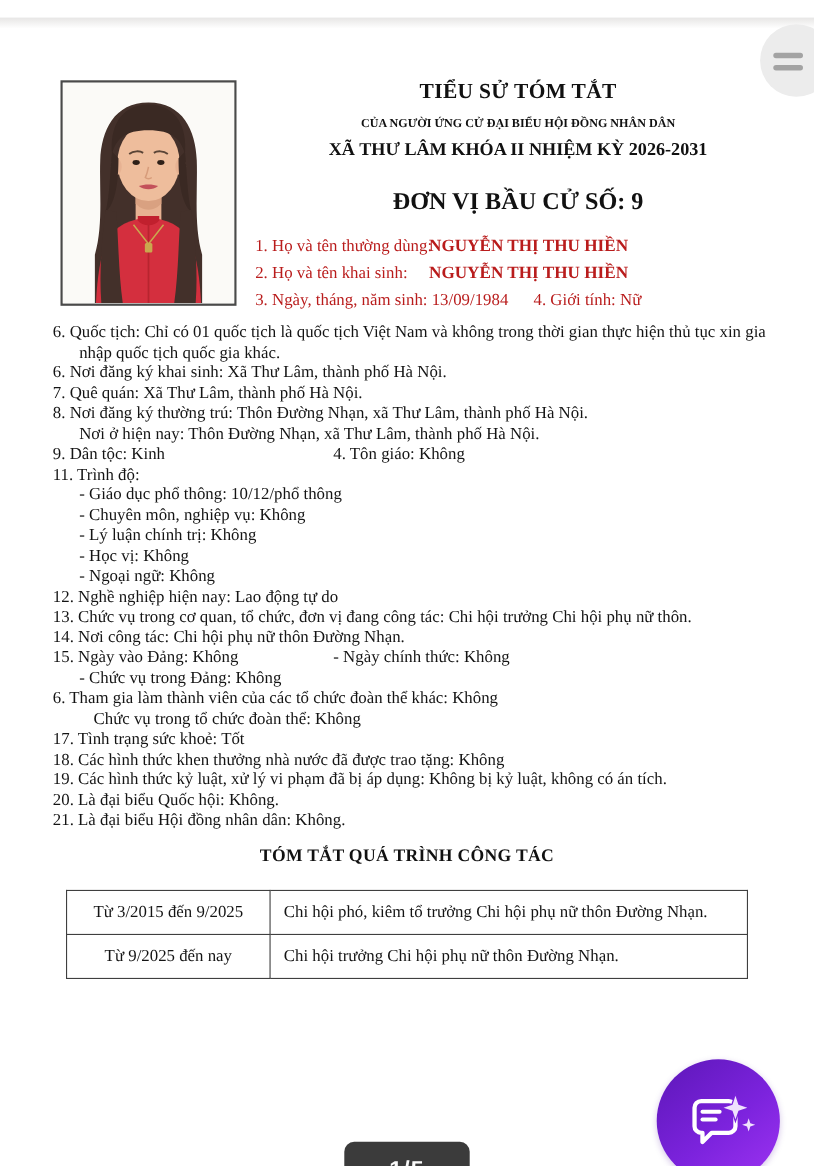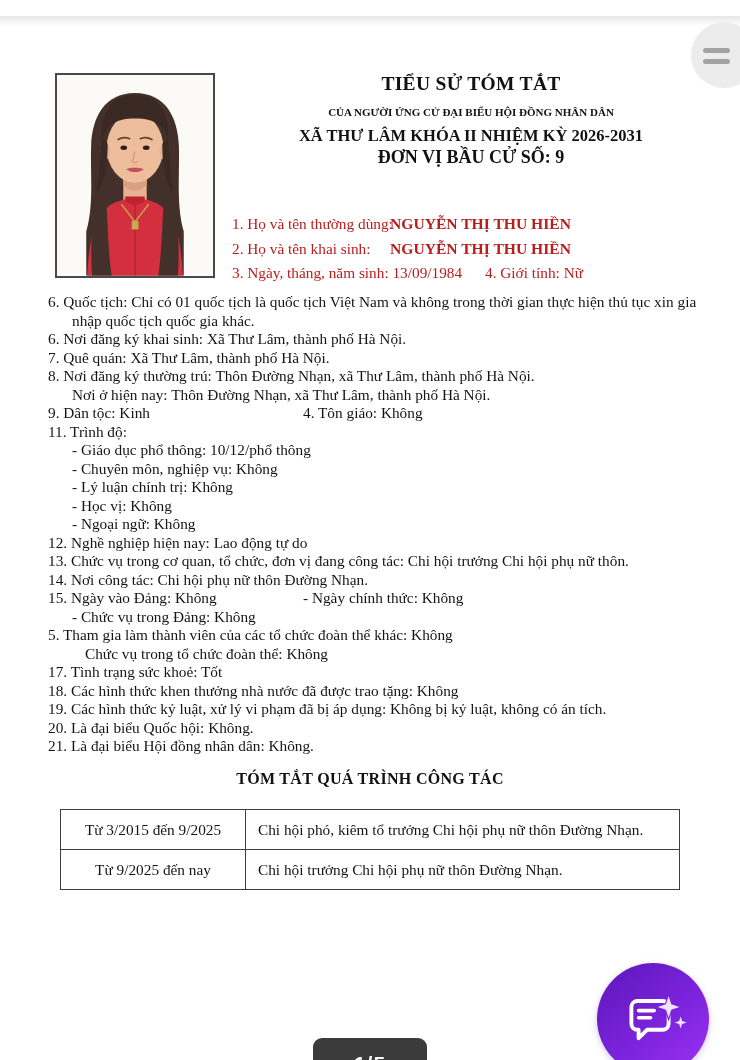--- a/index.html
+++ b/index.html
@@ -21,21 +21,21 @@
   
   .photo-frame { position:absolute; left:55px; top:57px; width:160px; height:205px;
                  border:2px solid #4a4a4a; background:#fbfaf7; }
   .photo-frame svg { display:block; width:100%; height:100%; }
 
   
   .header-block { position:absolute; left:225px; top:57px; width:492px; text-align:center; color:#111; }
   .hl1 { font-size:19.5px; font-weight:bold; letter-spacing:0.3px; }
   .hl2 { font-size:11px; font-weight:bold; margin-top:6px; line-height:23px;font-family:Liberation Serif, serif; }
   .hl3 { font-size:16.5px; font-weight:bold; line-height:23px; }
-  .hunit { font-size:18px; font-weight:bold; }
+  .hunit { font-size:22px; font-weight:bold; margin-top:23px; }
 
   
   .identity { position:absolute; left:232px; top:199px; width:486px; font-size:15.3px; color:#b91c1c; }
   .idrow { position:relative; height:24.5px; }
   .idrow .val { position:absolute; left:158px; top:0; font-weight:bold; font-size:15.6px; white-space:nowrap; }
   .idrow .gender { position:absolute; left:253px; top:0; white-space:nowrap; }
 
   
   .details { position:absolute; left:48px; top:277px; width:652px; font-size:15.3px; line-height:18.5px; color:#141414; }
   .dl { }
@@ -149,21 +149,21 @@
       <div class="dl sub">- Giáo dục phổ thông: 10/12/phổ thông</div>
       <div class="dl sub">- Chuyên môn, nghiệp vụ: Không</div>
       <div class="dl sub">- Lý luận chính trị: Không</div>
       <div class="dl sub">- Học vị: Không</div>
       <div class="dl sub">- Ngoại ngữ: Không</div>
       <div class="dl plain">12. Nghề nghiệp hiện nay: Lao động tự do</div>
       <div class="dl plain">13. Chức vụ trong cơ quan, tổ chức, đơn vị đang công tác: Chi hội trưởng Chi hội phụ nữ thôn.</div>
       <div class="dl plain">14. Nơi công tác: Chi hội phụ nữ thôn Đường Nhạn.</div>
       <div class="dl twocol"><span class="c1">15. Ngày vào Đảng: Không</span><span class="c2">- Ngày chính thức: Không</span></div>
       <div class="dl sub">- Chức vụ trong Đảng: Không</div>
-      <div class="dl plain">5. Tham gia làm thành viên của các tổ chức đoàn thể khác: Không</div>
+      <div class="dl plain">6. Tham gia làm thành viên của các tổ chức đoàn thể khác: Không</div>
       <div class="dl cont2">Chức vụ trong tổ chức đoàn thể: Không</div>
       <div class="dl plain">17. Tình trạng sức khoẻ: Tốt</div>
       <div class="dl plain">18. Các hình thức khen thưởng nhà nước đã được trao tặng: Không</div>
       <div class="dl plain">19. Các hình thức kỷ luật, xử lý vi phạm đã bị áp dụng: Không bị kỷ luật, không có án tích.</div>
       <div class="dl plain">20. Là đại biểu Quốc hội: Không.</div>
       <div class="dl plain">21. Là đại biểu Hội đồng nhân dân: Không.</div>
     </div>
 
   <div class="work-heading">TÓM TẮT QUÁ TRÌNH CÔNG TÁC</div>
 

